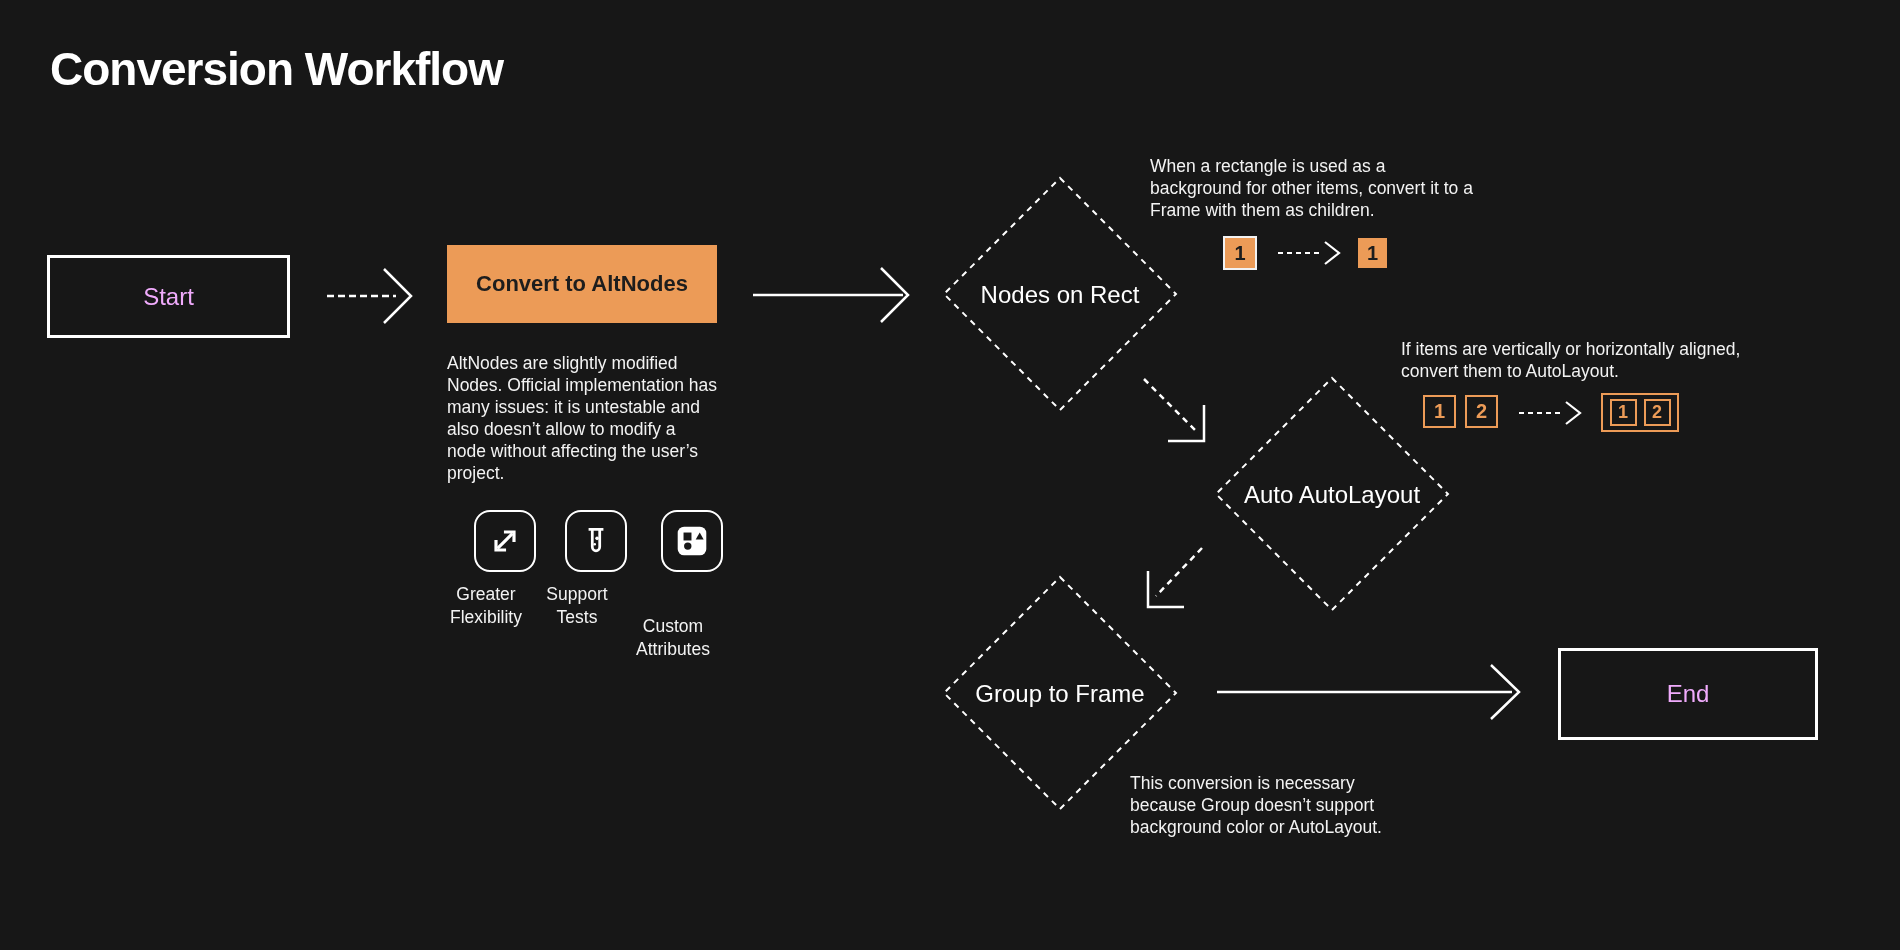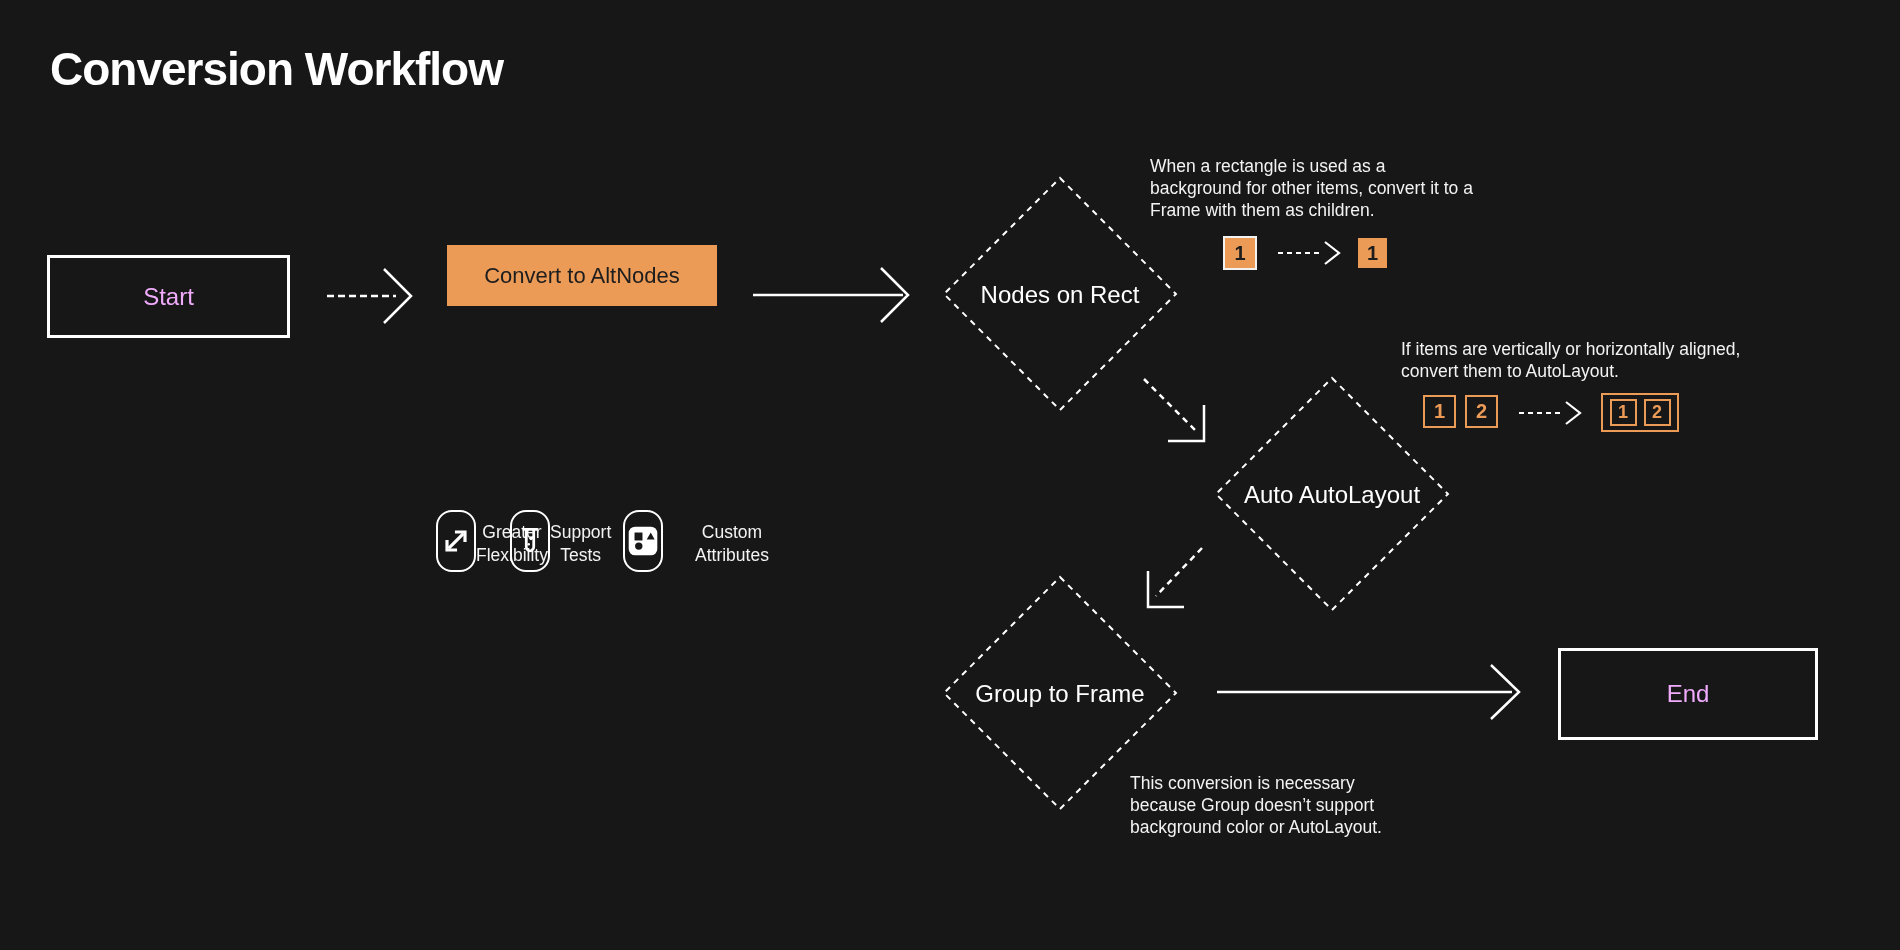--- a/index.html
+++ b/index.html
@@ -15,44 +15,44 @@
   .svg-layer { position:absolute; left:0; top:0; pointer-events:none; }
 
   .node-box {
     position:absolute; display:flex; align-items:center; justify-content:center;
     border:3px solid #FFFFFF; color:#f0abfc; font-size:24px;
   }
   #start-box  { left:47px;  top:255px; width:243px; height:83px; }
   #end-box    { left:1558px; top:648px; width:260px; height:92px; }
 
   #convert-box {
-    position:absolute; left:447px; top:245px; width:270px; height:61px;
-    background:#EC9B57; color:#1D1D1D; font-size:22px; font-weight:400;
+    position:absolute; left:447px; top:245px; width:270px; height:78px;
+    background:#EC9B57; color:#1D1D1D; font-size:22px; font-weight:700;
     display:flex; align-items:center; justify-content:center;
   }
 
   .annotation {
     position:absolute; color:#F3F3F3; font-size:17.5px; line-height:22px;
   }
   #convert-desc      { left:447px;  top:352px; width:272px; }
   #rect-annotation   { left:1150px; top:155px; width:330px; }
   #align-annotation  { left:1401px; top:338px; width:345px; }
   #group-annotation  { left:1130px; top:772px; width:292px; }
 
   .diamond-label {
     position:absolute; width:220px; text-align:center;
     color:#FFFFFF; font-size:24px;
   }
   #label-nodes-on-rect   { left:950px;  top:281px; }
   #label-auto-autolayout { left:1222px; top:481px; }
   #label-group-to-frame  { left:950px;  top:680px; }
 
-  .feature { position:absolute; width:100px; top:510px; display:flex; flex-direction:row; align-items:flex-start; }
+  .feature { position:absolute; width:100px; top:510px; display:flex; flex-direction:column; align-items:flex-end; }
   #feature-flex  { left:436px; }
-  #feature-tests { left:510px; }
+  #feature-tests { left:527px; }
   #feature-attrs { left:623px;gap:32px; }
   .feature-icon-box {
     width:62px; height:62px; border:2.5px solid #FFFFFF; border-radius:16px;
     display:flex; align-items:center; justify-content:center;
   }
   .feature-label {
     margin-top:11px; color:#F3F3F3; font-size:17.5px; line-height:23px; text-align:center;
   }
 
   .num-filled {
@@ -135,20 +135,21 @@
   </div>
 
   <div id="convert-box">
     <span>Convert to AltNodes</span>
   </div>
 
   <div id="end-box" class="node-box">
     <span>End</span>
   </div>
 
+  <div id="convert-desc" class="annotation">AltNodes are slightly modified Nodes. Official implementation has many issues: it is untestable and also doesn’t allow to modify a node without affecting the user’s project.</div>
 
   <div id="feature-flex" class="feature">
     <div class="feature-icon-box">
       <svg width="36" height="36" viewBox="0 0 34 34" fill="none" stroke="#FFFFFF" stroke-width="3">
         <line x1="10" y1="24" x2="24" y2="10"></line>
         <polyline points="16,8.5 25.5,8.5 25.5,18"></polyline>
         <polyline points="18,25.5 8.5,25.5 8.5,16"></polyline>
       </svg>
     </div>
     <div class="feature-label">Greater Flexibility</div>

